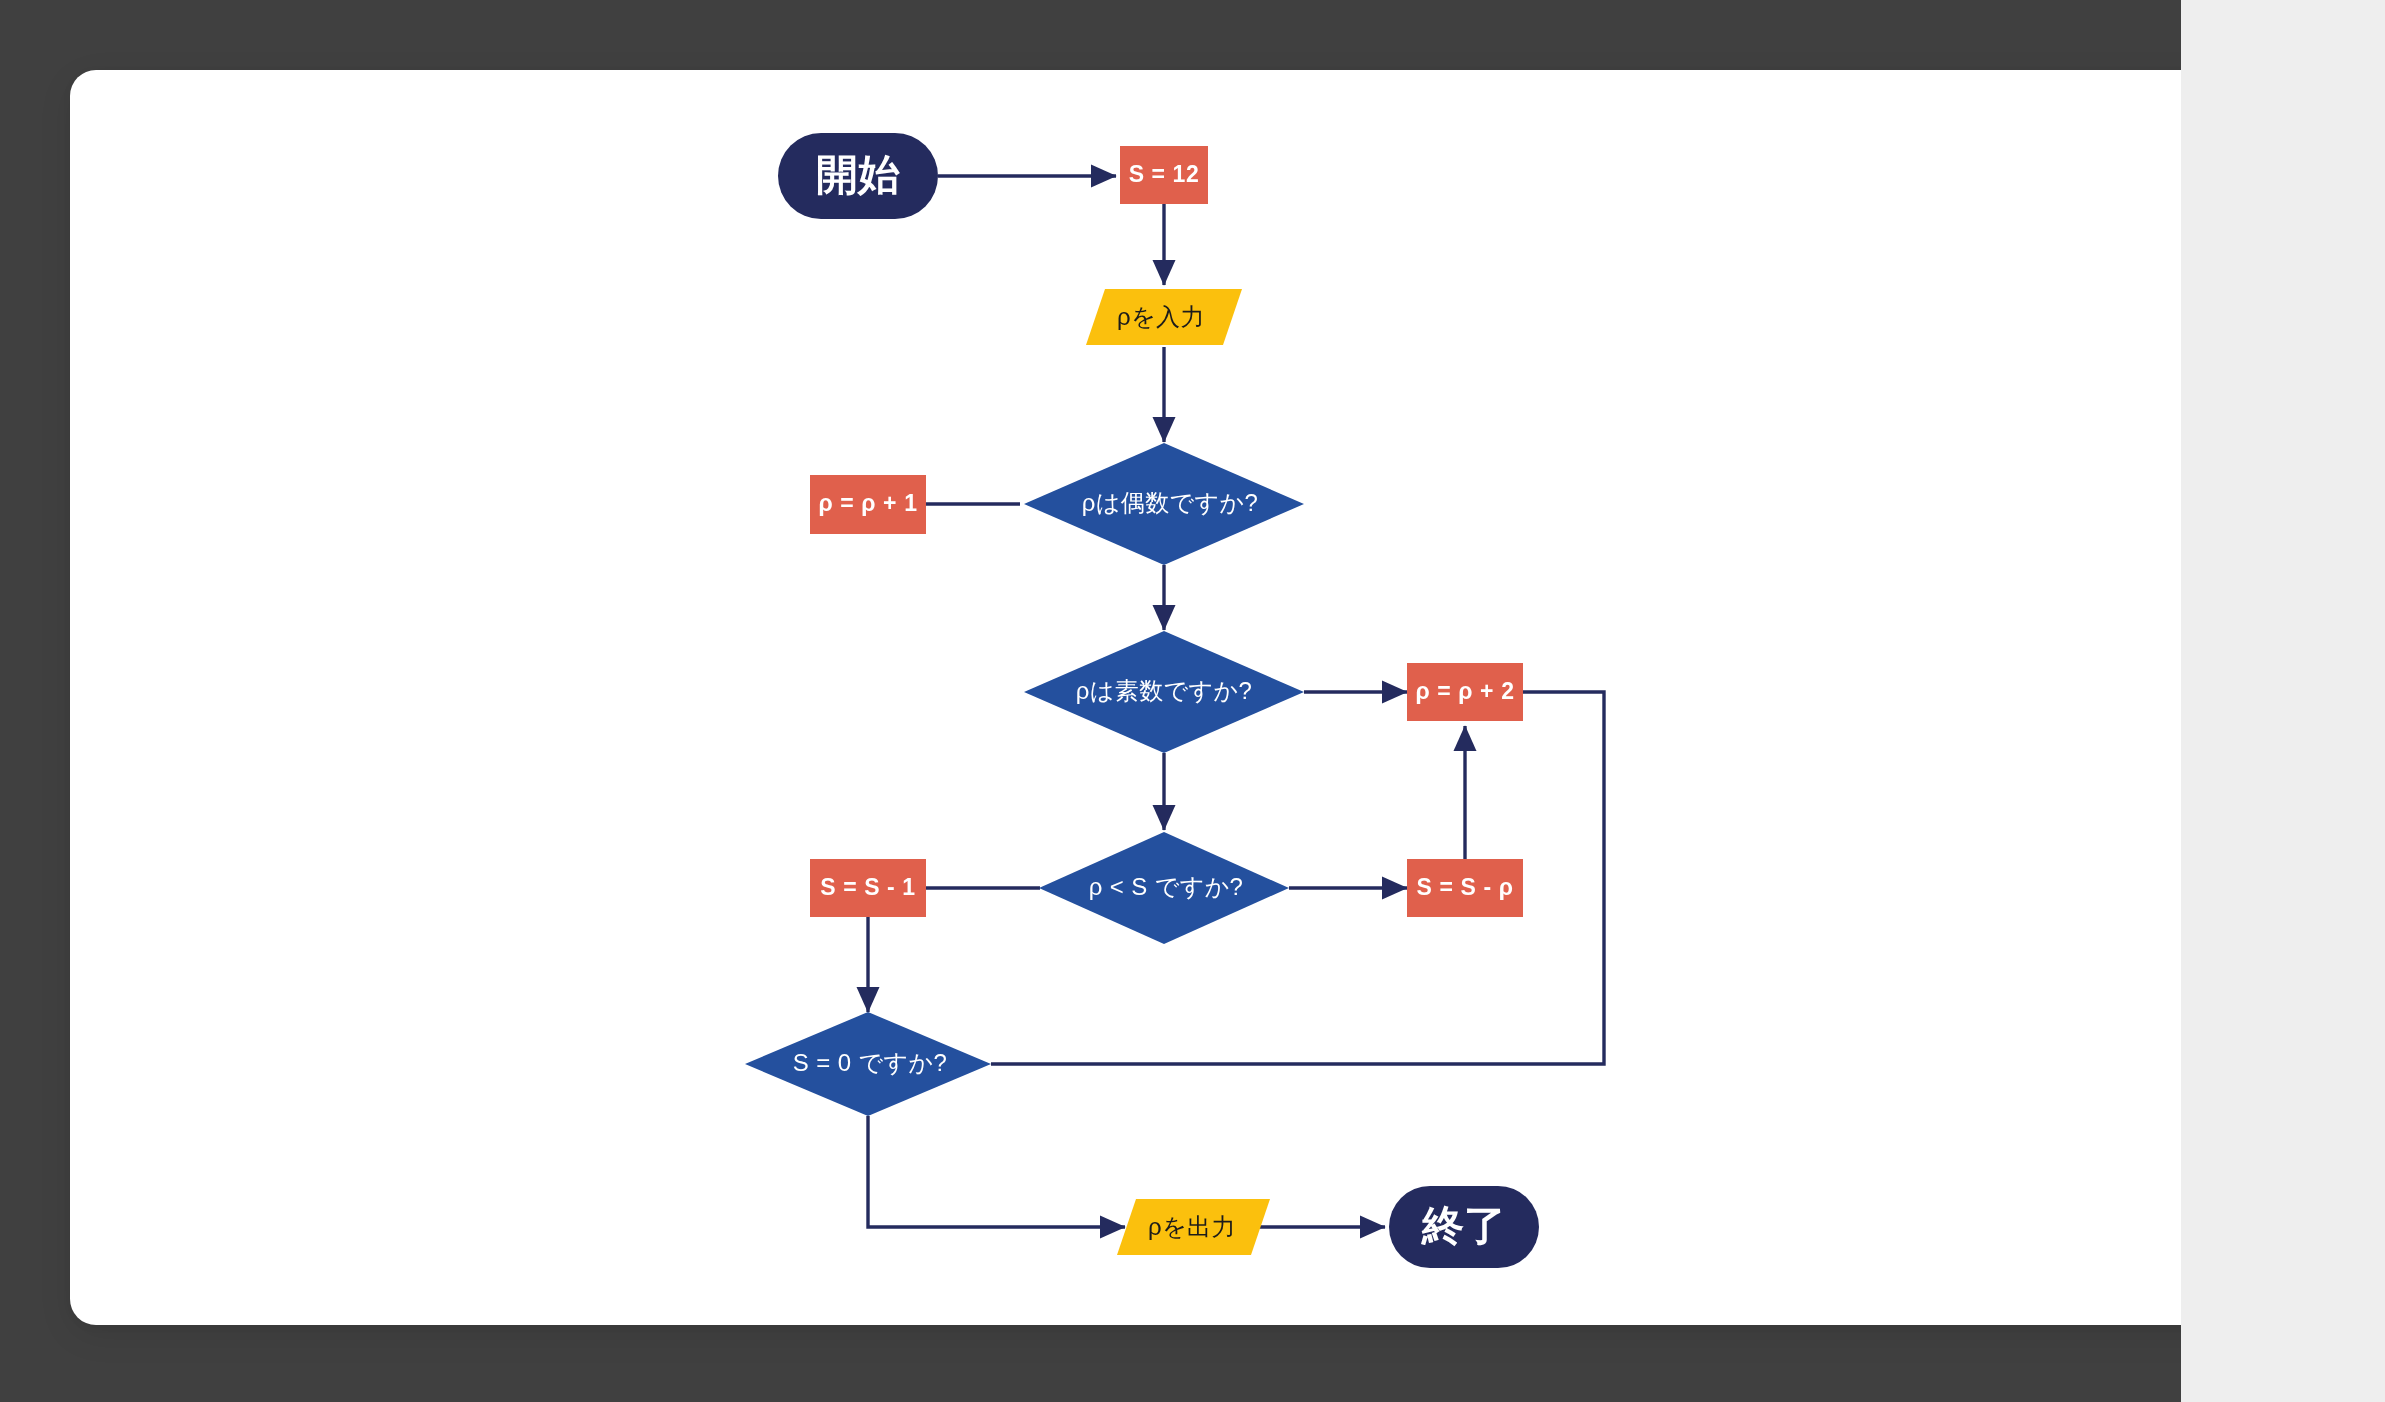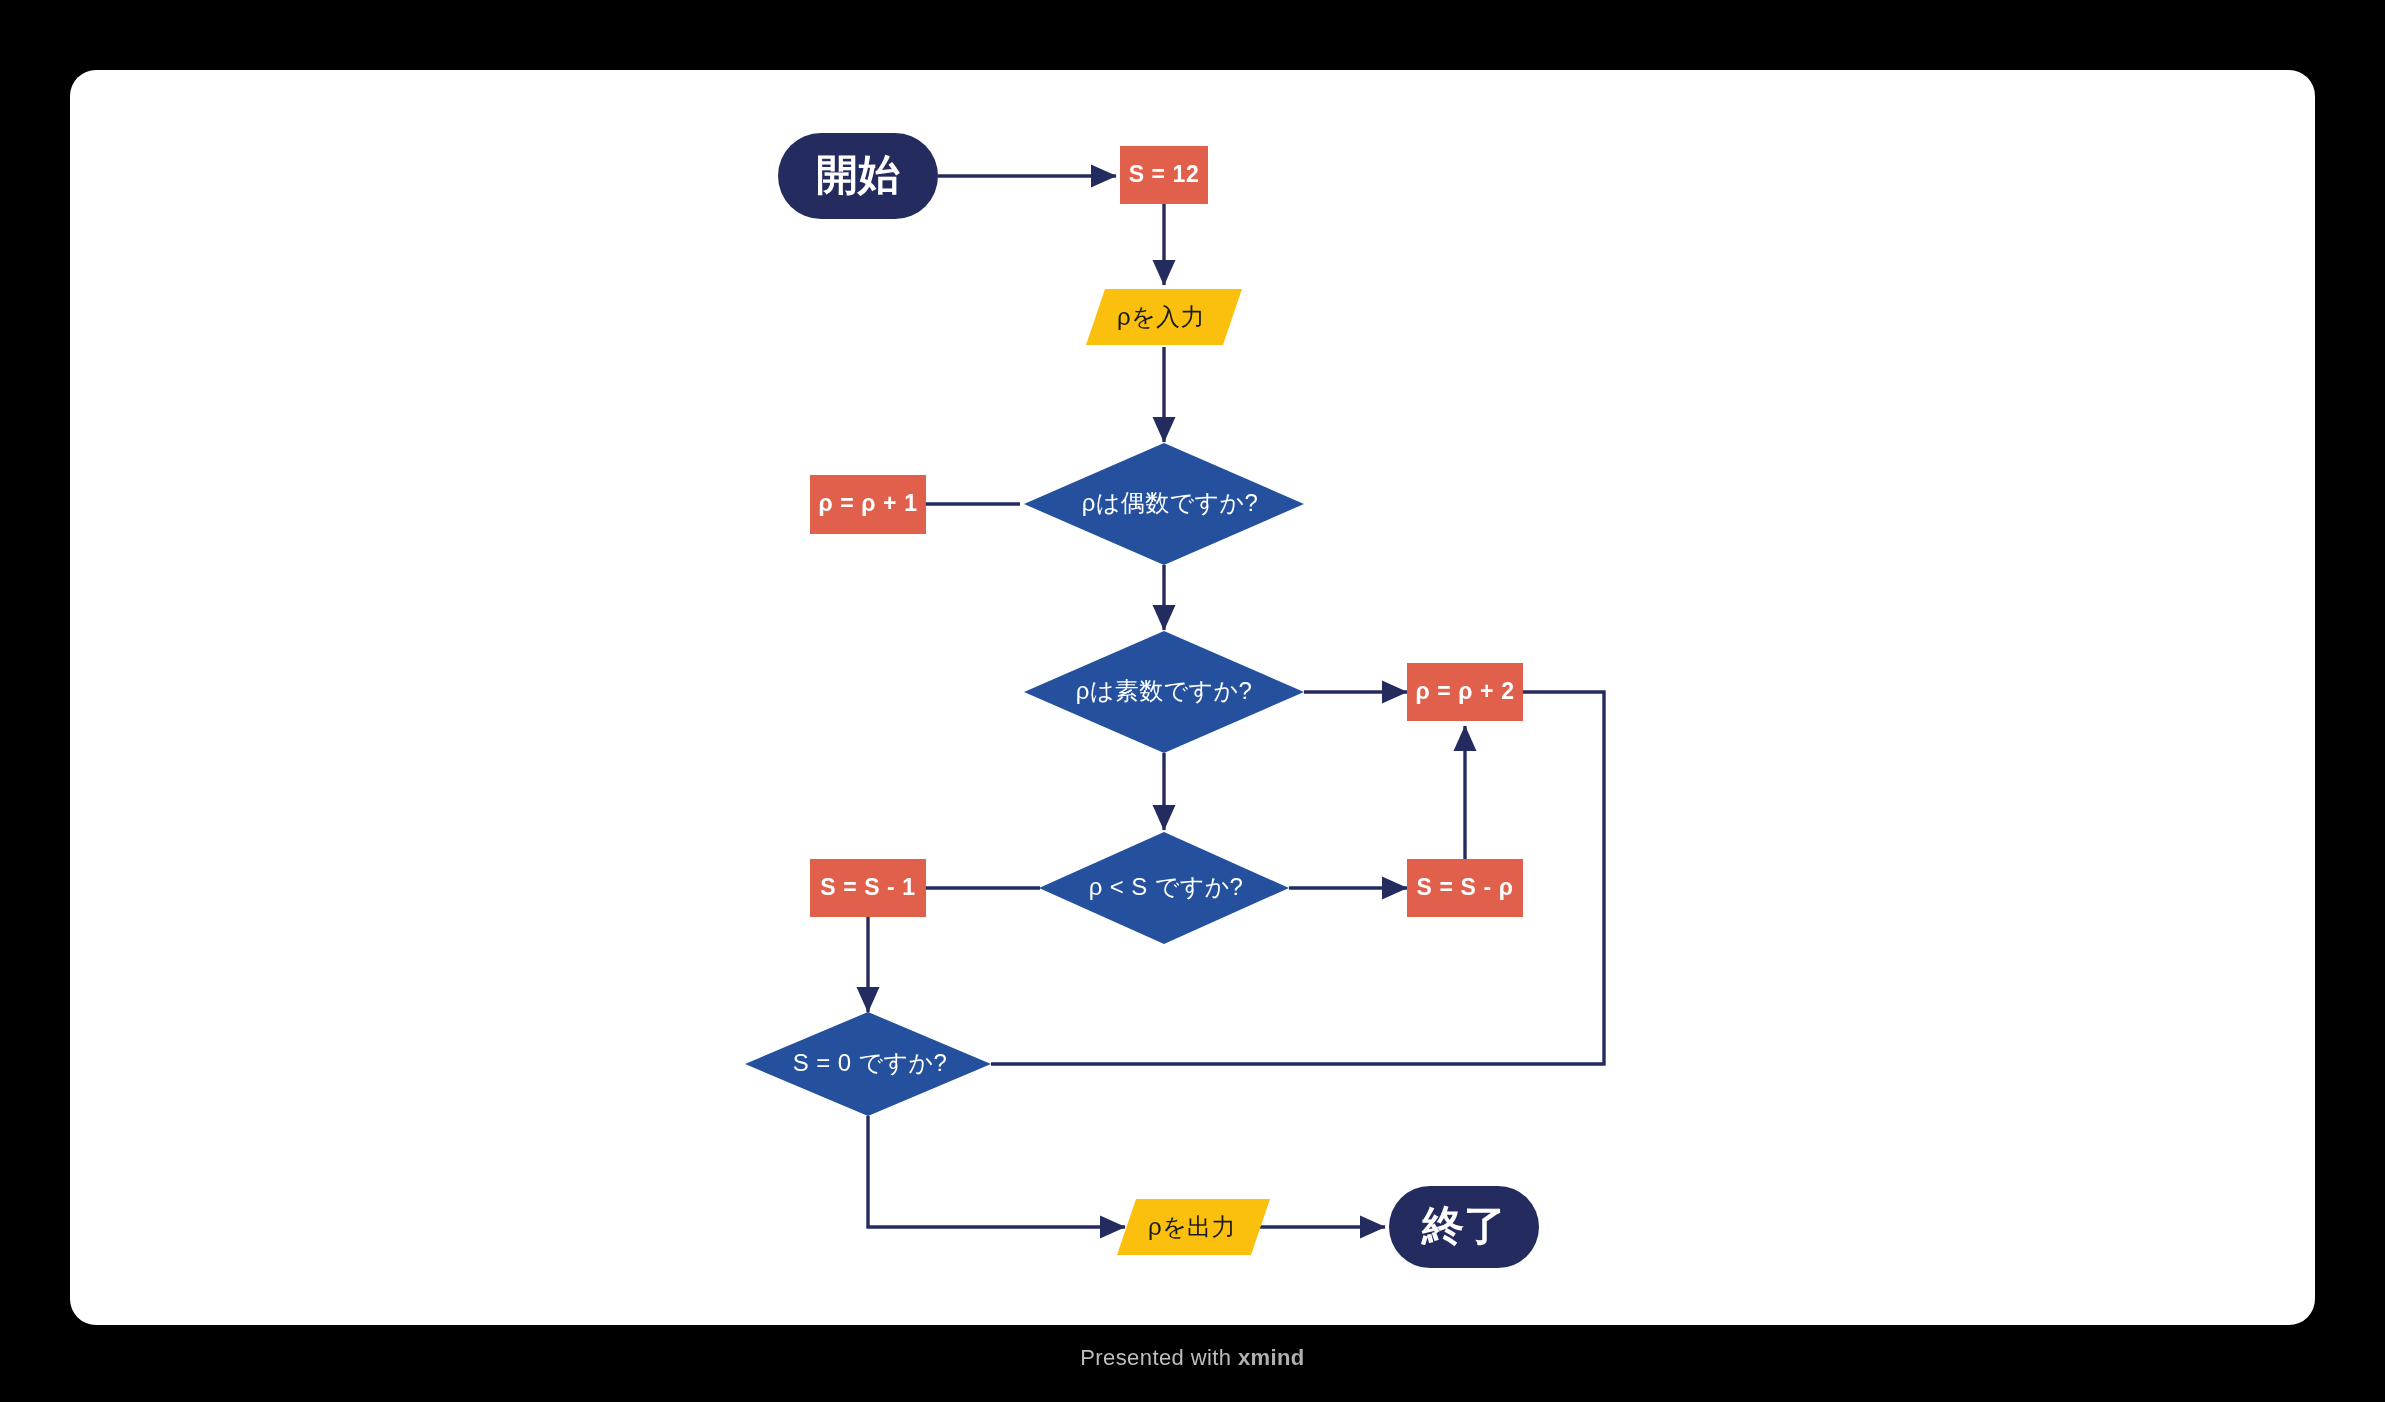--- a/index.html
+++ b/index.html
@@ -4,23 +4,23 @@
 <title>Flowchart</title>
 <style>
   html, body {
     margin: 0;
     padding: 0;
     background: #eeeeee;
     font-family: "Liberation Sans", "DejaVu Sans", sans-serif;
   }
   #page {
     position: relative;
-    width: 2385px;
+    width: 2181px;
     height: 1402px;
-    background: #000000;
+    background: #404040;
     overflow: hidden;
   }
   #card {
     position: absolute;
     left: 70px;
     top: 70px;
     width: 2245px;
     height: 1255px;
     background: #ffffff;
     border-radius: 26px;
@@ -178,16 +178,13 @@
       </g>
 
       <g>
         <rect x="1319" y="1116" width="150" height="82" rx="41" ry="41" fill="#242B5E"></rect>
         <text class="node-label terminator-label" x="1394" y="1159">終了</text>
       </g>
 
     </svg>
   </div>
 
-  <div id="footer">
-    <span>Presented with </span><span class="brand">xmind</span>
-  </div>
 </div>
 
 </body></html>

